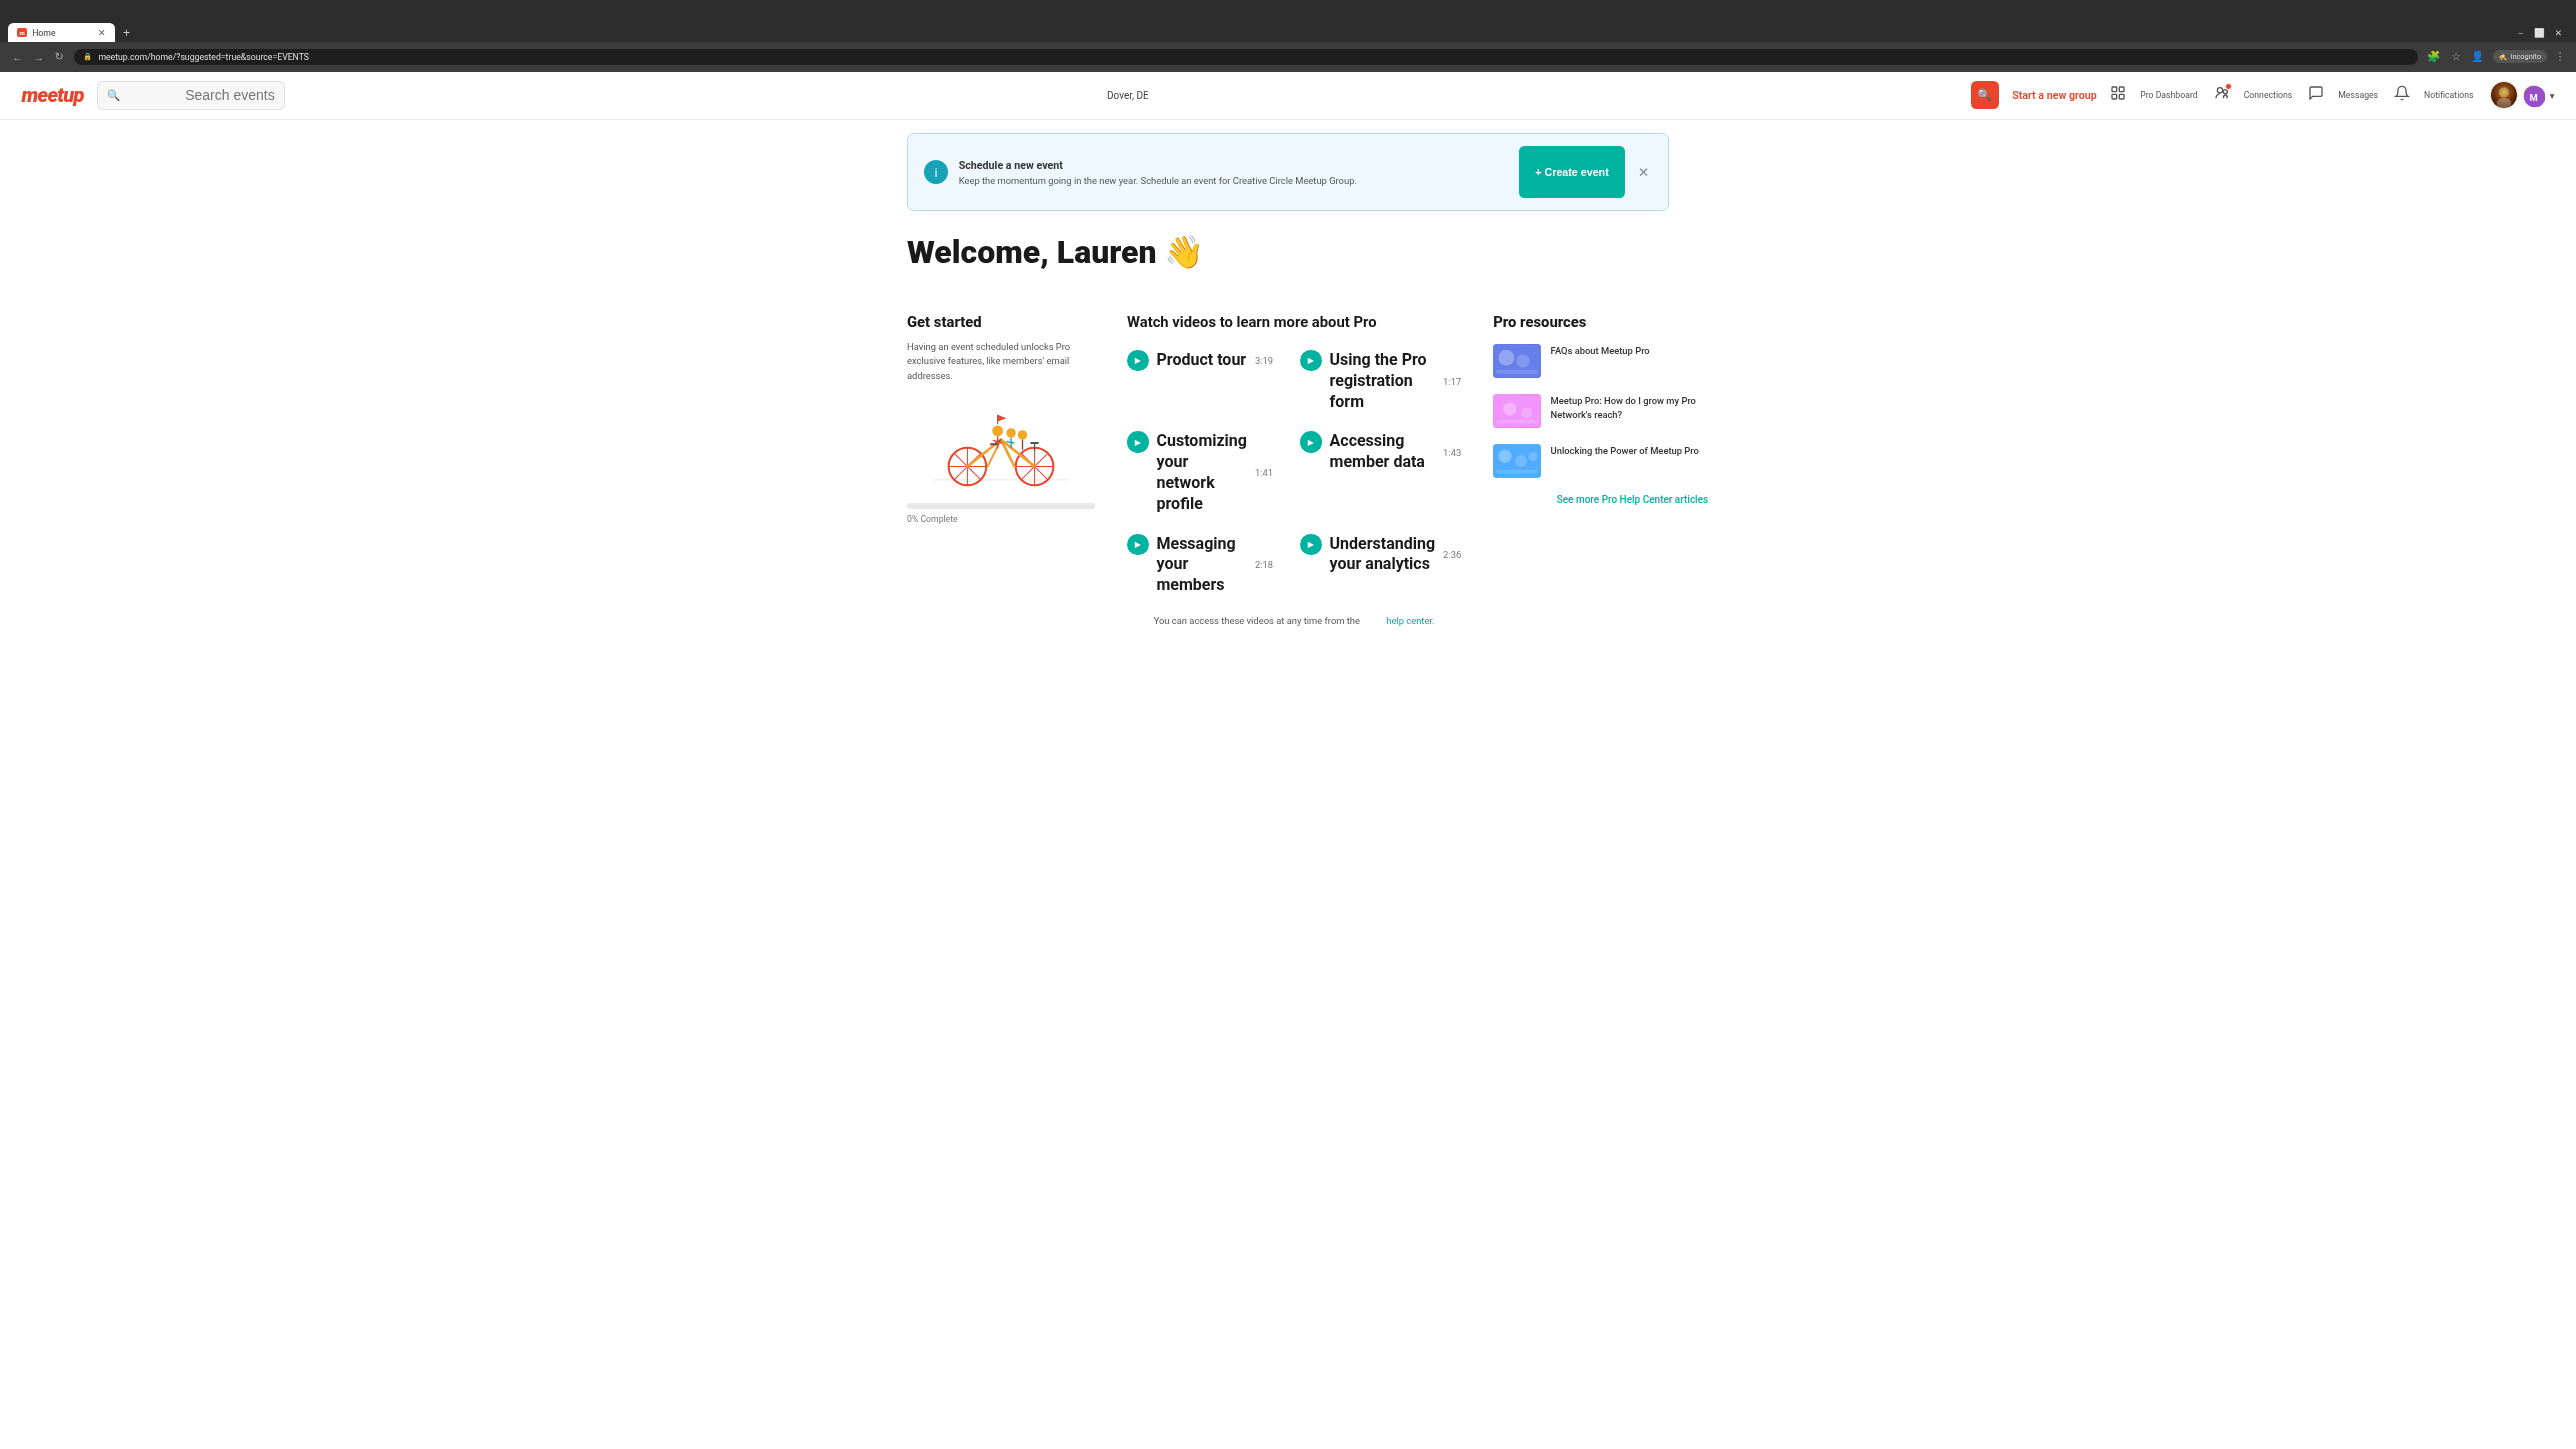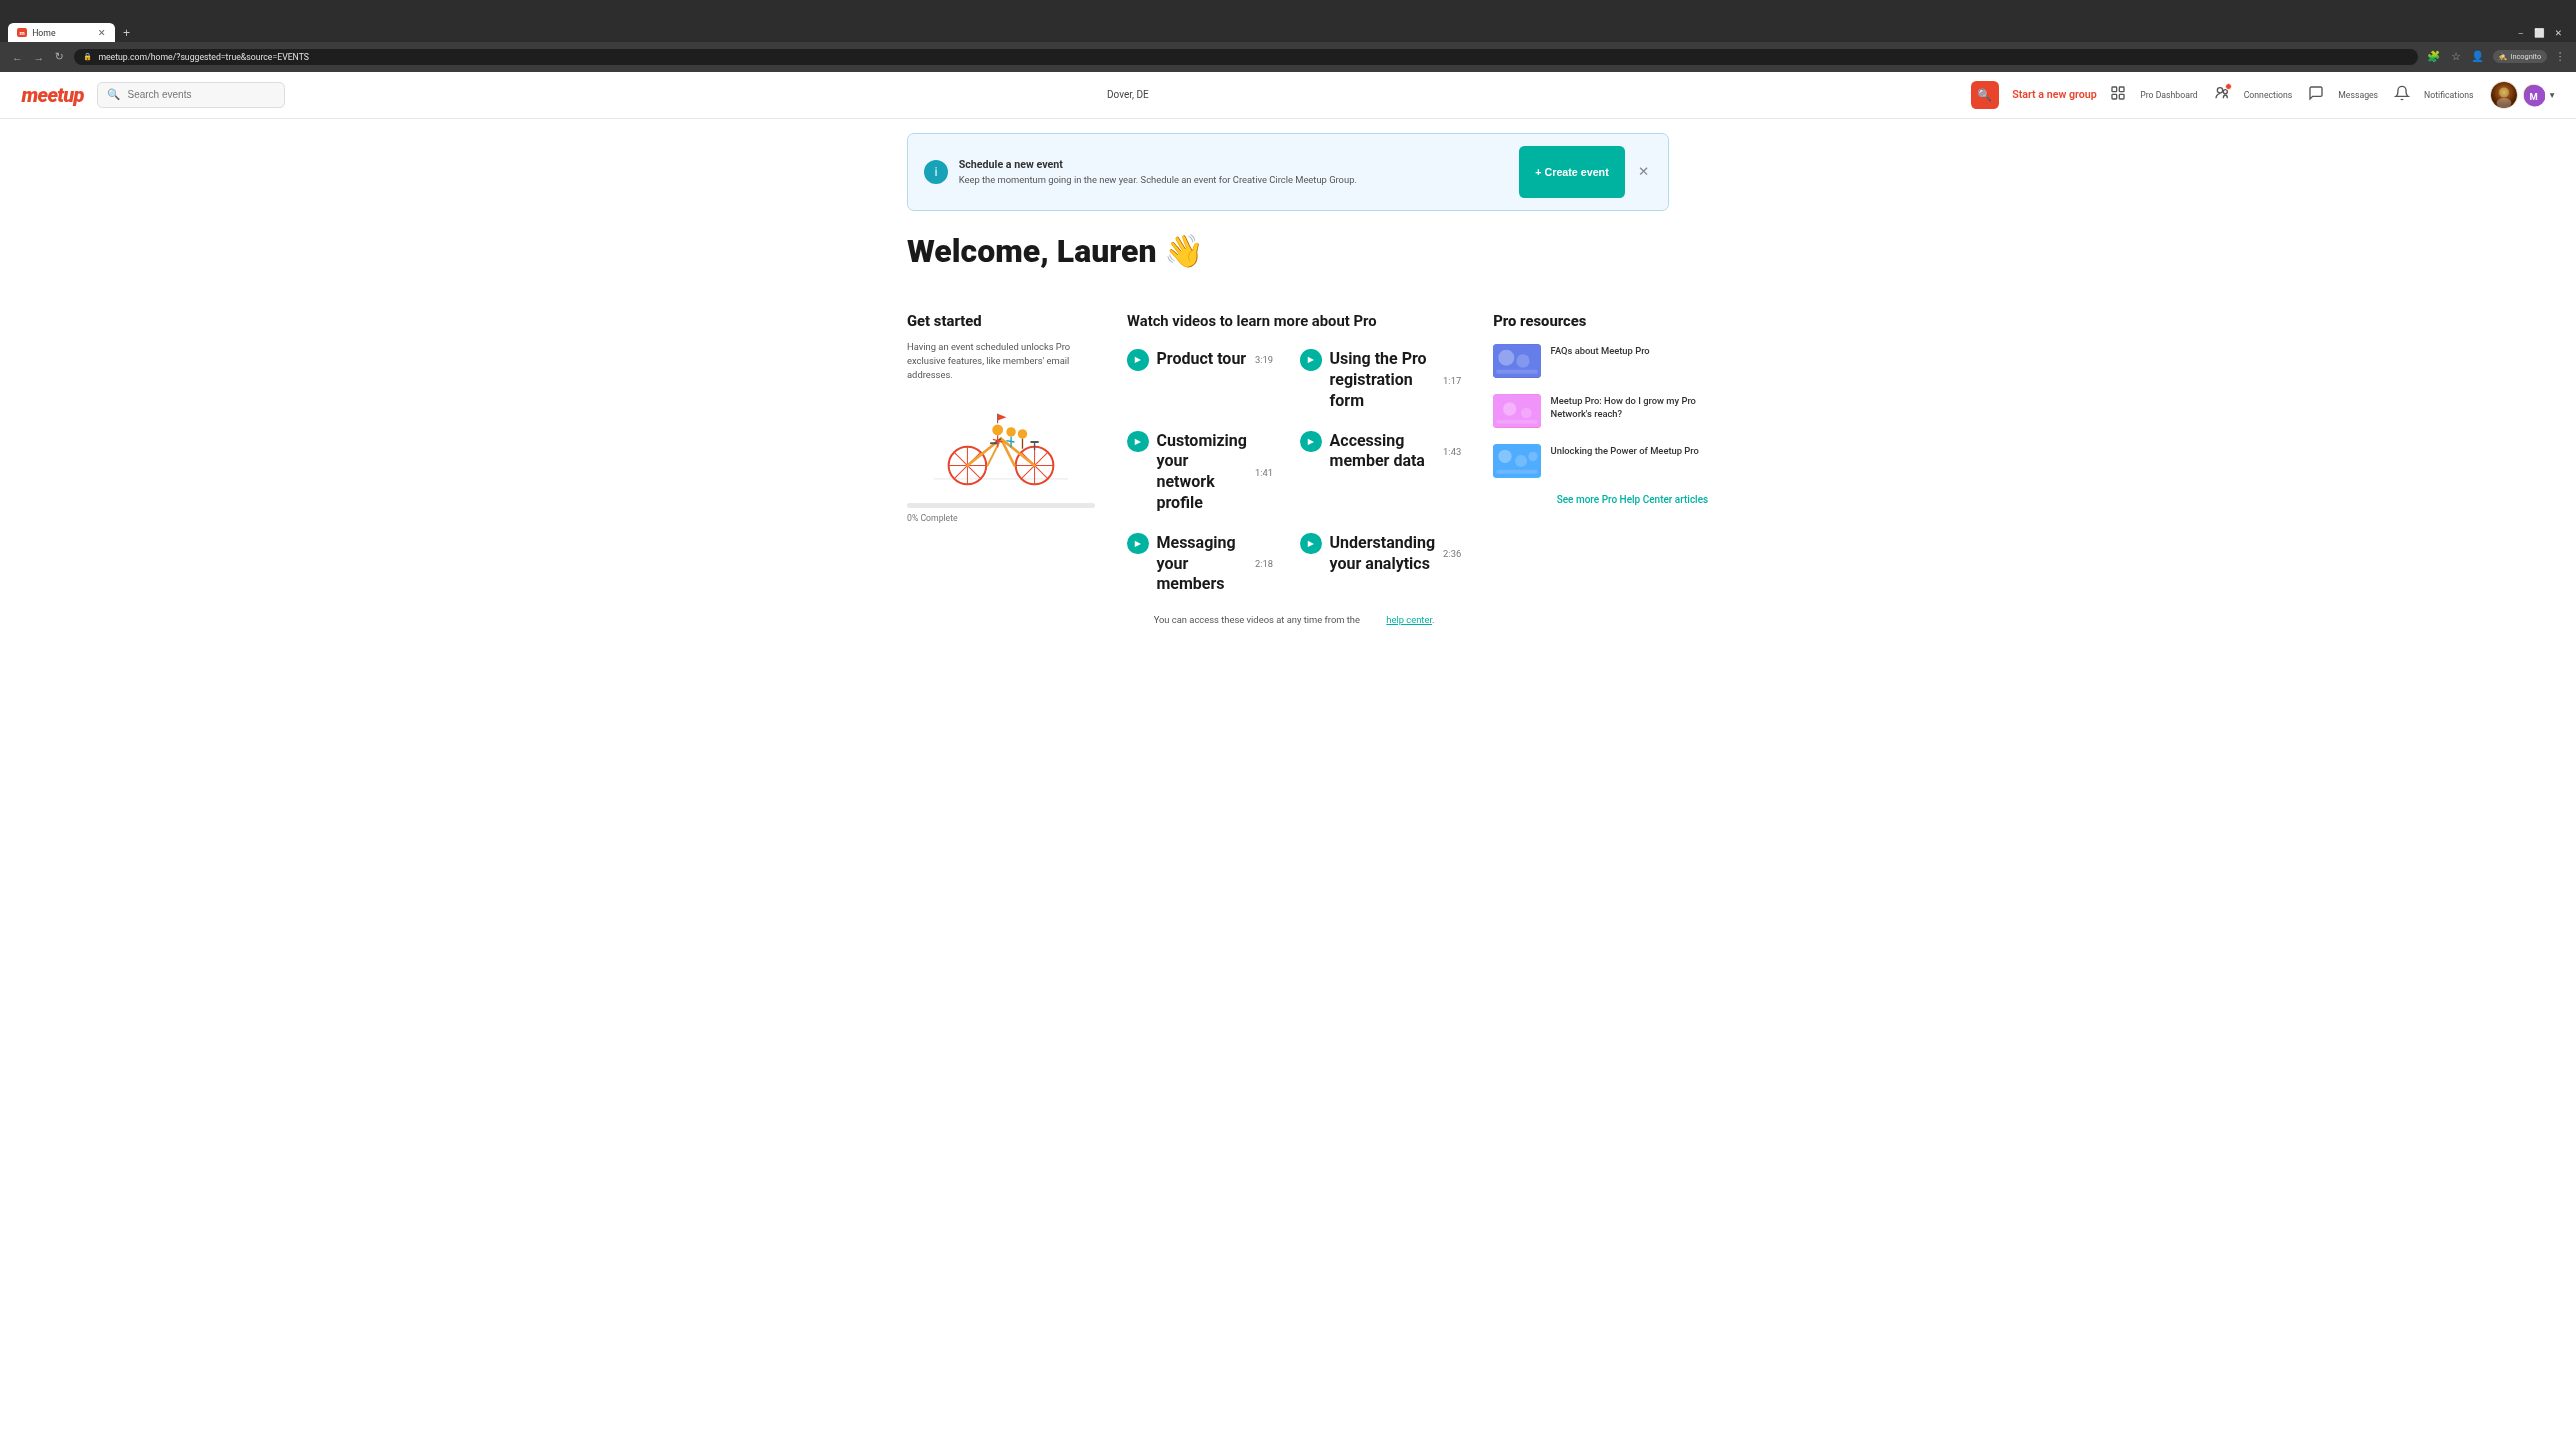--- a/index.html
+++ b/index.html
@@ -147,24 +147,25 @@
       border: 0.7px solid #ddd;
       border-radius: 5.4px;
       padding: 5.4px 9.4px;
       gap: 6.7px;
       width: 188px;
       cursor: text;
     }
     .search-bar input {
       border: none;
       background: transparent;
-      font-size: 10px;
+      font-size: 14px;
       color: #333;
       outline: none;
       width: 100%;
+      text-align: right;
     }
     .search-bar .search-icon { color: #888; font-size: 10.7px; }
     .location-display {
       font-size: 10px;
       color: #444;
       flex: 1;
       text-align: center;
     }
     .search-btn {
       background: #e8452c;
@@ -418,21 +419,20 @@
       width: 100%;
     }
     .help-center-text {
       font-size: 9.4px;
       color: #555;
       text-align: center;
       margin-top: 10.7px;
     }
     .help-center-link {
       color: #00b2a0;
-      text-decoration: underline;
       cursor: pointer;
       padding-left: 24px;
     }
 
     
     .pro-resources-section {}
     .pro-resources-title {
       font-size: 14.8px;
       font-weight: 800;
       color: #1a1a1a;

